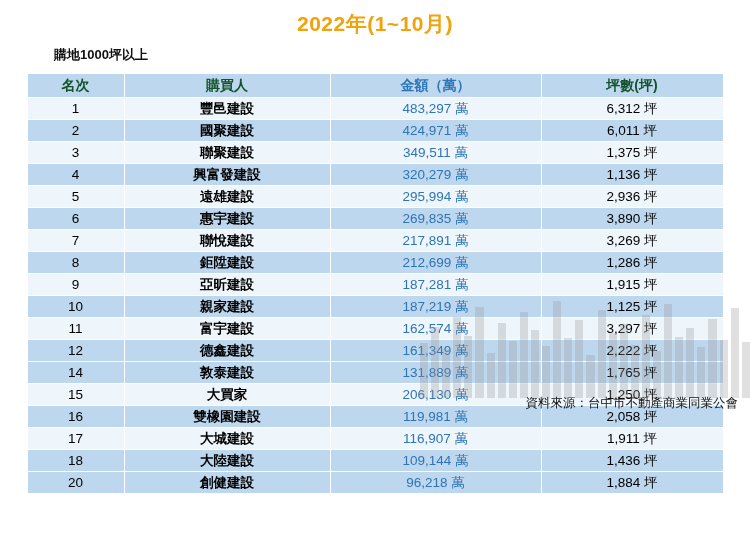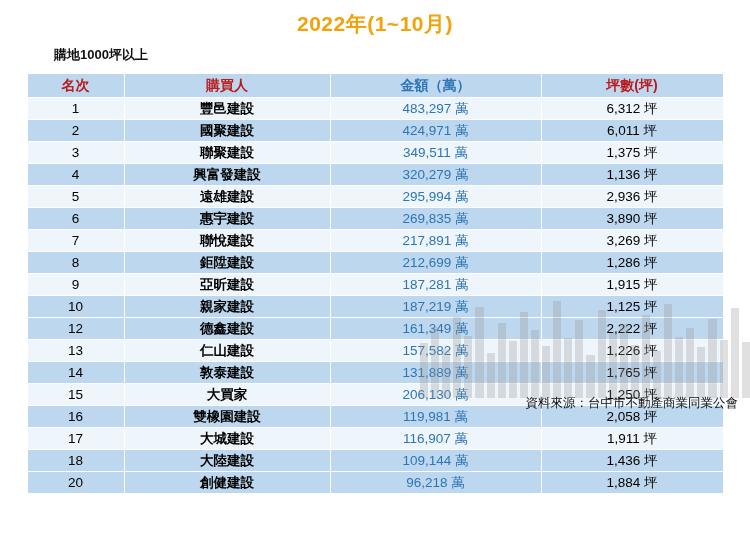--- a/index.html
+++ b/index.html
@@ -72,21 +72,21 @@
   table.rank th, table.rank td {
     border: 1px solid #ffffff;
     height: 21px;
     text-align: center;
     font-size: 13.5px;
     padding: 0;
     line-height: 21px;
   }
   table.rank thead th {
     background: #bdd7ee;
-    color: #b91c1c;
+    color: #14532d;
     font-weight: bold;
     height: 23px;
     line-height: 23px;
     font-size: 14px;
   }
   table.rank thead th.amount-head {
     color: #2e75b6;
   }
   tbody tr.odd td { background: #eef5fb; }
   tbody tr.even td { background: #bdd7ee; }
@@ -213,32 +213,32 @@
         <td class="col-buyer">亞昕建設</td>
         <td class="col-amount">187,281 萬</td>
         <td class="col-area">1,915 坪</td>
       </tr>
       <tr class="even">
         <td class="col-rank">10</td>
         <td class="col-buyer">親家建設</td>
         <td class="col-amount">187,219 萬</td>
         <td class="col-area">1,125 坪</td>
       </tr>
+      <tr class="odd">
+        <td class="col-rank">11</td>
+        <td class="col-buyer">富宇建設</td>
+        <td class="col-amount">162,574 萬</td>
+        <td class="col-area">3,297 坪</td>
+      </tr>
       <tr class="even">
         <td class="col-rank">12</td>
         <td class="col-buyer">德鑫建設</td>
         <td class="col-amount">161,349 萬</td>
         <td class="col-area">2,222 坪</td>
       </tr>
-      <tr class="odd">
-        <td class="col-rank">13</td>
-        <td class="col-buyer">仁山建設</td>
-        <td class="col-amount">157,582 萬</td>
-        <td class="col-area">1,226 坪</td>
-      </tr>
       <tr class="even">
         <td class="col-rank">14</td>
         <td class="col-buyer">敦泰建設</td>
         <td class="col-amount">131,889 萬</td>
         <td class="col-area">1,765 坪</td>
       </tr>
       <tr class="odd">
         <td class="col-rank">15</td>
         <td class="col-buyer">大買家</td>
         <td class="col-amount">206,130 萬</td>

